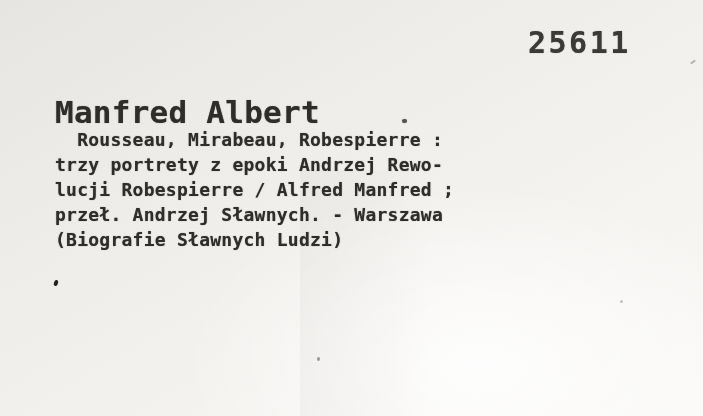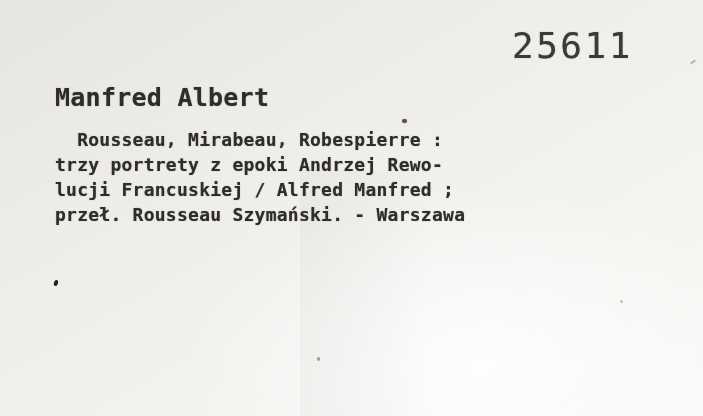--- a/index.html
+++ b/index.html
@@ -25,35 +25,35 @@
     position: absolute;
     left: 300px;
     top: 170px;
     width: 130px;
     height: 246px;
     background: linear-gradient(90deg, rgba(180,177,172,0.10), rgba(180,177,172,0.04) 70%, rgba(180,177,172,0));
     pointer-events: none;
   }
   .stamp {
     position: absolute;
-    left: 512px;
+    left: 528px;
     top: 28px;
-    font-size: 36px;
+    font-size: 30px;
     line-height: 1;
-    font-weight: 400;
+    font-weight: 700;
     letter-spacing: 2.5px;
     color: #3c3a37;
     text-shadow: 0 0 1px rgba(60,58,55,0.6);
     white-space: pre;
   }
   .heading {
     position: absolute;
     left: 55px;
-    top: 85px;
-    font-size: 25px;
+    top: 100px;
+    font-size: 31px;
     line-height: 25px;
     font-weight: 700;
     letter-spacing: 0.25px;
     text-shadow: 0 0 1.1px rgba(50,47,44,0.55);
     white-space: pre;
     text-align: right;
   }
   .bib {
     position: absolute;
     left: 55px;
@@ -102,22 +102,23 @@
 <div class="card">
   <div class="scan-band"></div>
 
   <div class="stamp">25611</div>
 
   <div class="heading">Manfred Albert</div>
 
   <div class="bib">
     <div class="bib-line">  Rousseau, Mirabeau, Robespierre :</div>
     <div class="bib-line">trzy portrety z epoki Andrzej Rewo-</div>
-    <div class="bib-line">lucji Francuskiej / Alfred Manfred ;</div>
-    <div class="bib-line">przeł. Rousseau Szymański. - Warszawa</div>
+    <div class="bib-line">lucji Robespierre / Alfred Manfred ;</div>
+    <div class="bib-line">przeł. Andrzej Sławnych. - Warszawa</div>
+    <div class="bib-line">(Biografie Sławnych Ludzi)</div>
   </div>
 
   <div class="speck speck-1"></div>
   <div class="speck speck-2"></div>
   <div class="speck speck-3"></div>
   <div class="speck speck-4"></div>
   <div class="speck speck-5"></div>
 </div>
 
 </body></html>

